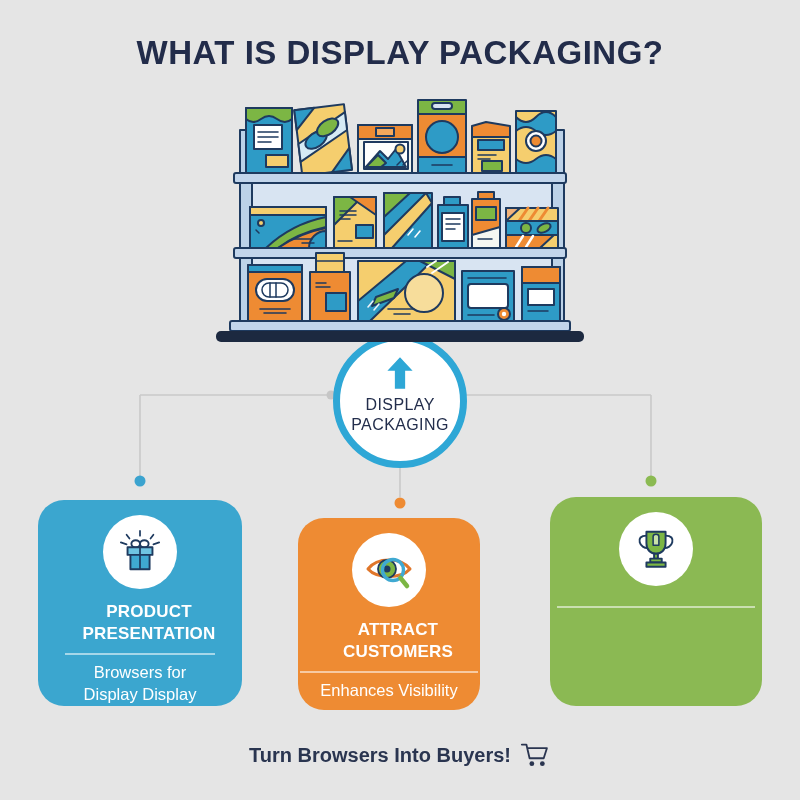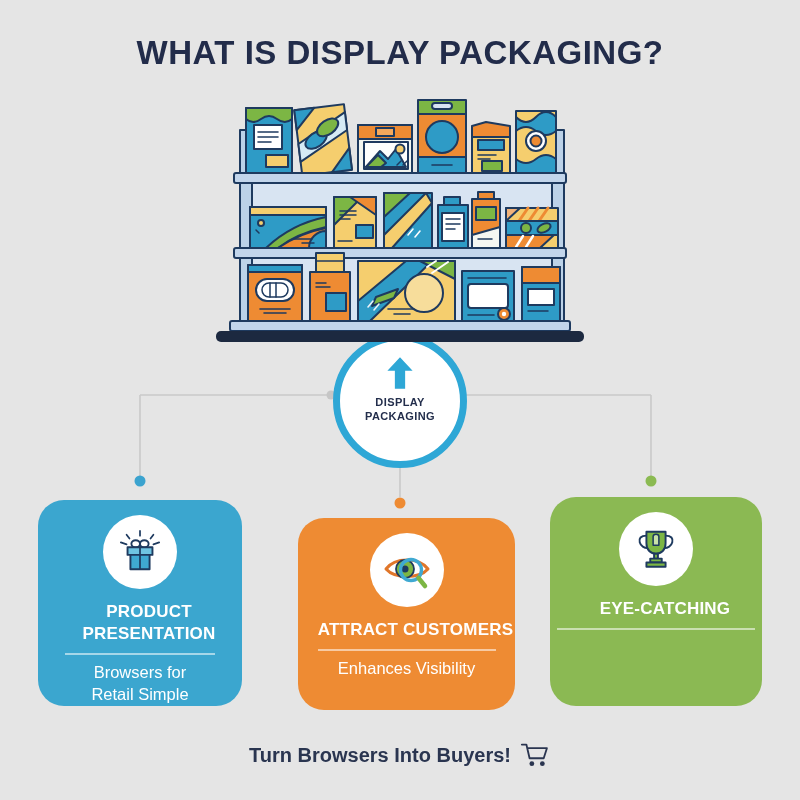--- a/index.html
+++ b/index.html
@@ -5,27 +5,27 @@
   html,body{margin:0;padding:0;background:#ffffff;}
   .canvas{position:relative;width:800px;height:800px;background:#e5e5e5;overflow:hidden;
           font-family:"Liberation Sans",sans-serif;}
   .main-title{position:absolute;top:34px;left:0;width:100%;text-align:center;
           font-size:33px;font-weight:800;color:#222C4A;letter-spacing:.5px;}
   .connectors{position:absolute;left:0;top:0;z-index:1;}
   .hub{position:absolute;left:333px;top:334px;width:134px;height:134px;box-sizing:border-box;
        border:7px solid #2EA7D6;border-radius:50%;background:#fff;z-index:2;
        display:flex;flex-direction:column;align-items:center;}
   .hub-arrow{margin-top:15px;}
-  .hub-text{margin-top:5px;font-size:11px;line-height:1.28;font-weight:700;color:#232E4C;
+  .hub-text{margin-top:5px;font-size:16px;line-height:1.28;font-weight:400;color:#232E4C;
        text-align:center;letter-spacing:.4px;}
   .shelf{position:absolute;left:210px;top:95px;z-index:3;}
   .card{position:absolute;z-index:4;border-radius:26px;color:#fff;text-align:center;
        display:flex;flex-direction:column;align-items:center;}
   .card-blue{left:38px;top:500px;width:204px;height:206px;background:#3BA6CF;}
-  .card-orange{left:298px;top:518px;width:217px;height:192px;background:#EE8B33;}
+  .card-orange{left:298px;top:518px;width:182px;height:192px;background:#EE8B33;}
   .card-green{left:550px;top:497px;width:212px;height:209px;background:#8BB953;}
   .icon-circle{width:74px;height:74px;border-radius:50%;background:#fff;margin-top:15px;
        display:flex;align-items:center;justify-content:center;}
   .card-title{margin-top:12px;font-size:17px;font-weight:800;line-height:1.3;letter-spacing:.2px;}
   .card-title span{display:block;margin-left:18px;}
   .divider{height:2px;background:rgba(255,255,255,.55);margin:8px auto 7px;}
   .card-blue .divider{width:150px;}
   .card-orange .divider{width:178px;}
   .card-green .divider{width:198px;}
   .card-sub{font-size:16.5px;font-weight:400;line-height:1.3;}
@@ -228,21 +228,21 @@
         </g>
       </svg>
     </div>
     <div class="card-title">
       <span>PRODUCT</span>
       <span>PRESENTATION</span>
     </div>
     <div class="divider"></div>
     <div class="card-sub">
       <span>Browsers for</span>
-      <span>Retail Simple</span>
+      <span>Display Display</span>
     </div>
   </div>
 
   <div class="card card-orange">
     <div class="icon-circle">
       <svg width="48" height="48" viewBox="0 0 48 48">
         <path d="M3 23 C 12 11, 36 11, 45 23 C 36 33, 12 33, 3 23 Z" fill="#ffffff" stroke="#E0762A" stroke-width="3" stroke-linejoin="round"></path>
         <circle cx="22" cy="23" r="9" fill="#7CB644" stroke="#1E3A5F" stroke-width="1.8"></circle>
         <circle cx="22" cy="23" r="3.5" fill="#1E3A5F"></circle>
         <circle cx="28" cy="24" r="10.5" fill="none" stroke="#3FA9D2" stroke-width="3.4"></circle>
@@ -267,21 +267,20 @@
           <path d="M14 10 c-6 0 -8 3 -7 7 c1 4 5 6 8 6 M34 10 c6 0 8 3 7 7 c-1 4 -5 6 -8 6" fill="none"></path>
           <path d="M14 6 h20 v12 c0 7 -4.5 11 -10 11 s-10 -4 -10 -11 Z" fill="#7CB644"></path>
           <path d="M21 11 c0 -1.5 1.3 -2.5 3 -2.5 s3 1 3 2.5 v9 h-6 Z" fill="#C8E2A8" stroke-width="1.6"></path>
           <rect x="22" y="29" width="4" height="5" fill="#7CB644"></rect>
           <rect x="18" y="34" width="12" height="4" fill="#7CB644"></rect>
           <rect x="14" y="38" width="20" height="4.5" fill="#7CB644"></rect>
         </g>
       </svg>
     </div>
     <div class="card-title">
-      <span>EYE-CATCHING</span>
     </div>
     <div class="divider"></div>
   </div>
 
   <div class="footer">
     <span>Turn Browsers Into Buyers!</span>
     <svg width="31" height="27" viewBox="0 0 34 28">
       <path d="M2 2 H7 L10.5 17 H26 L29.5 6 H8" fill="none" stroke="#2A3550" stroke-width="2" stroke-linejoin="round" stroke-linecap="round"></path>
       <circle cx="13" cy="23" r="2.6" fill="#2A3550"></circle>
       <circle cx="24.5" cy="23" r="2.6" fill="#2A3550"></circle>

